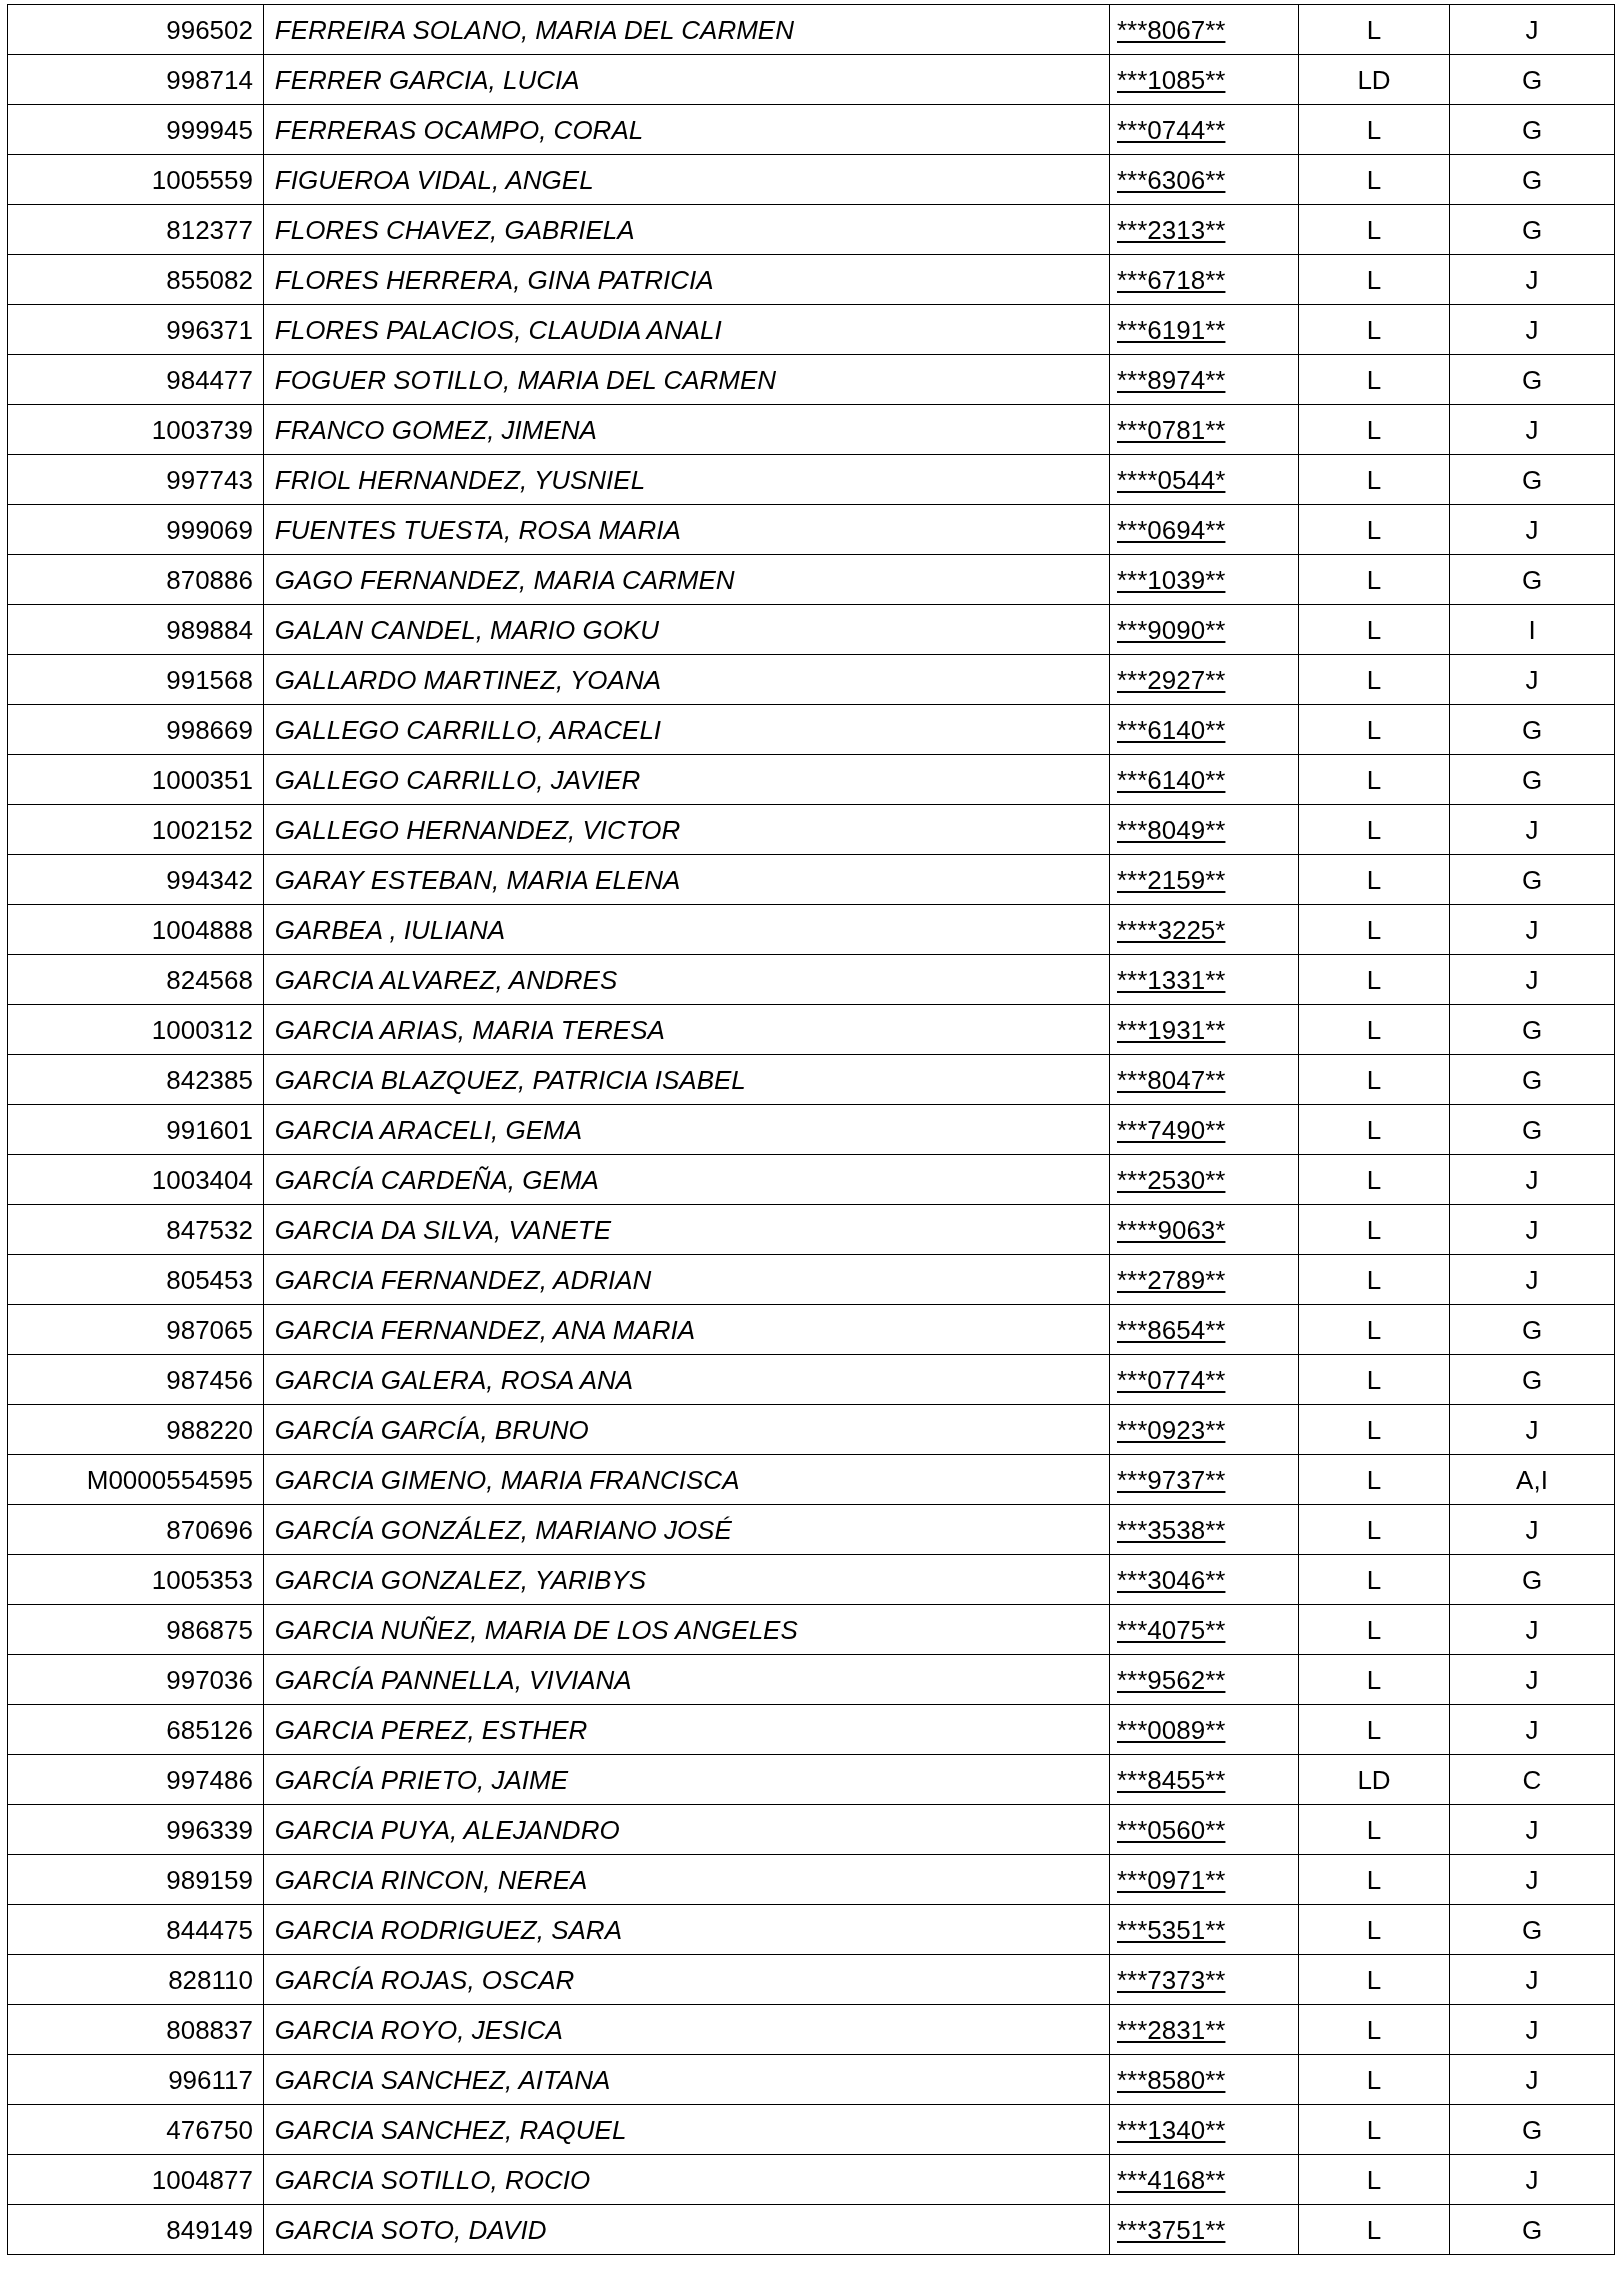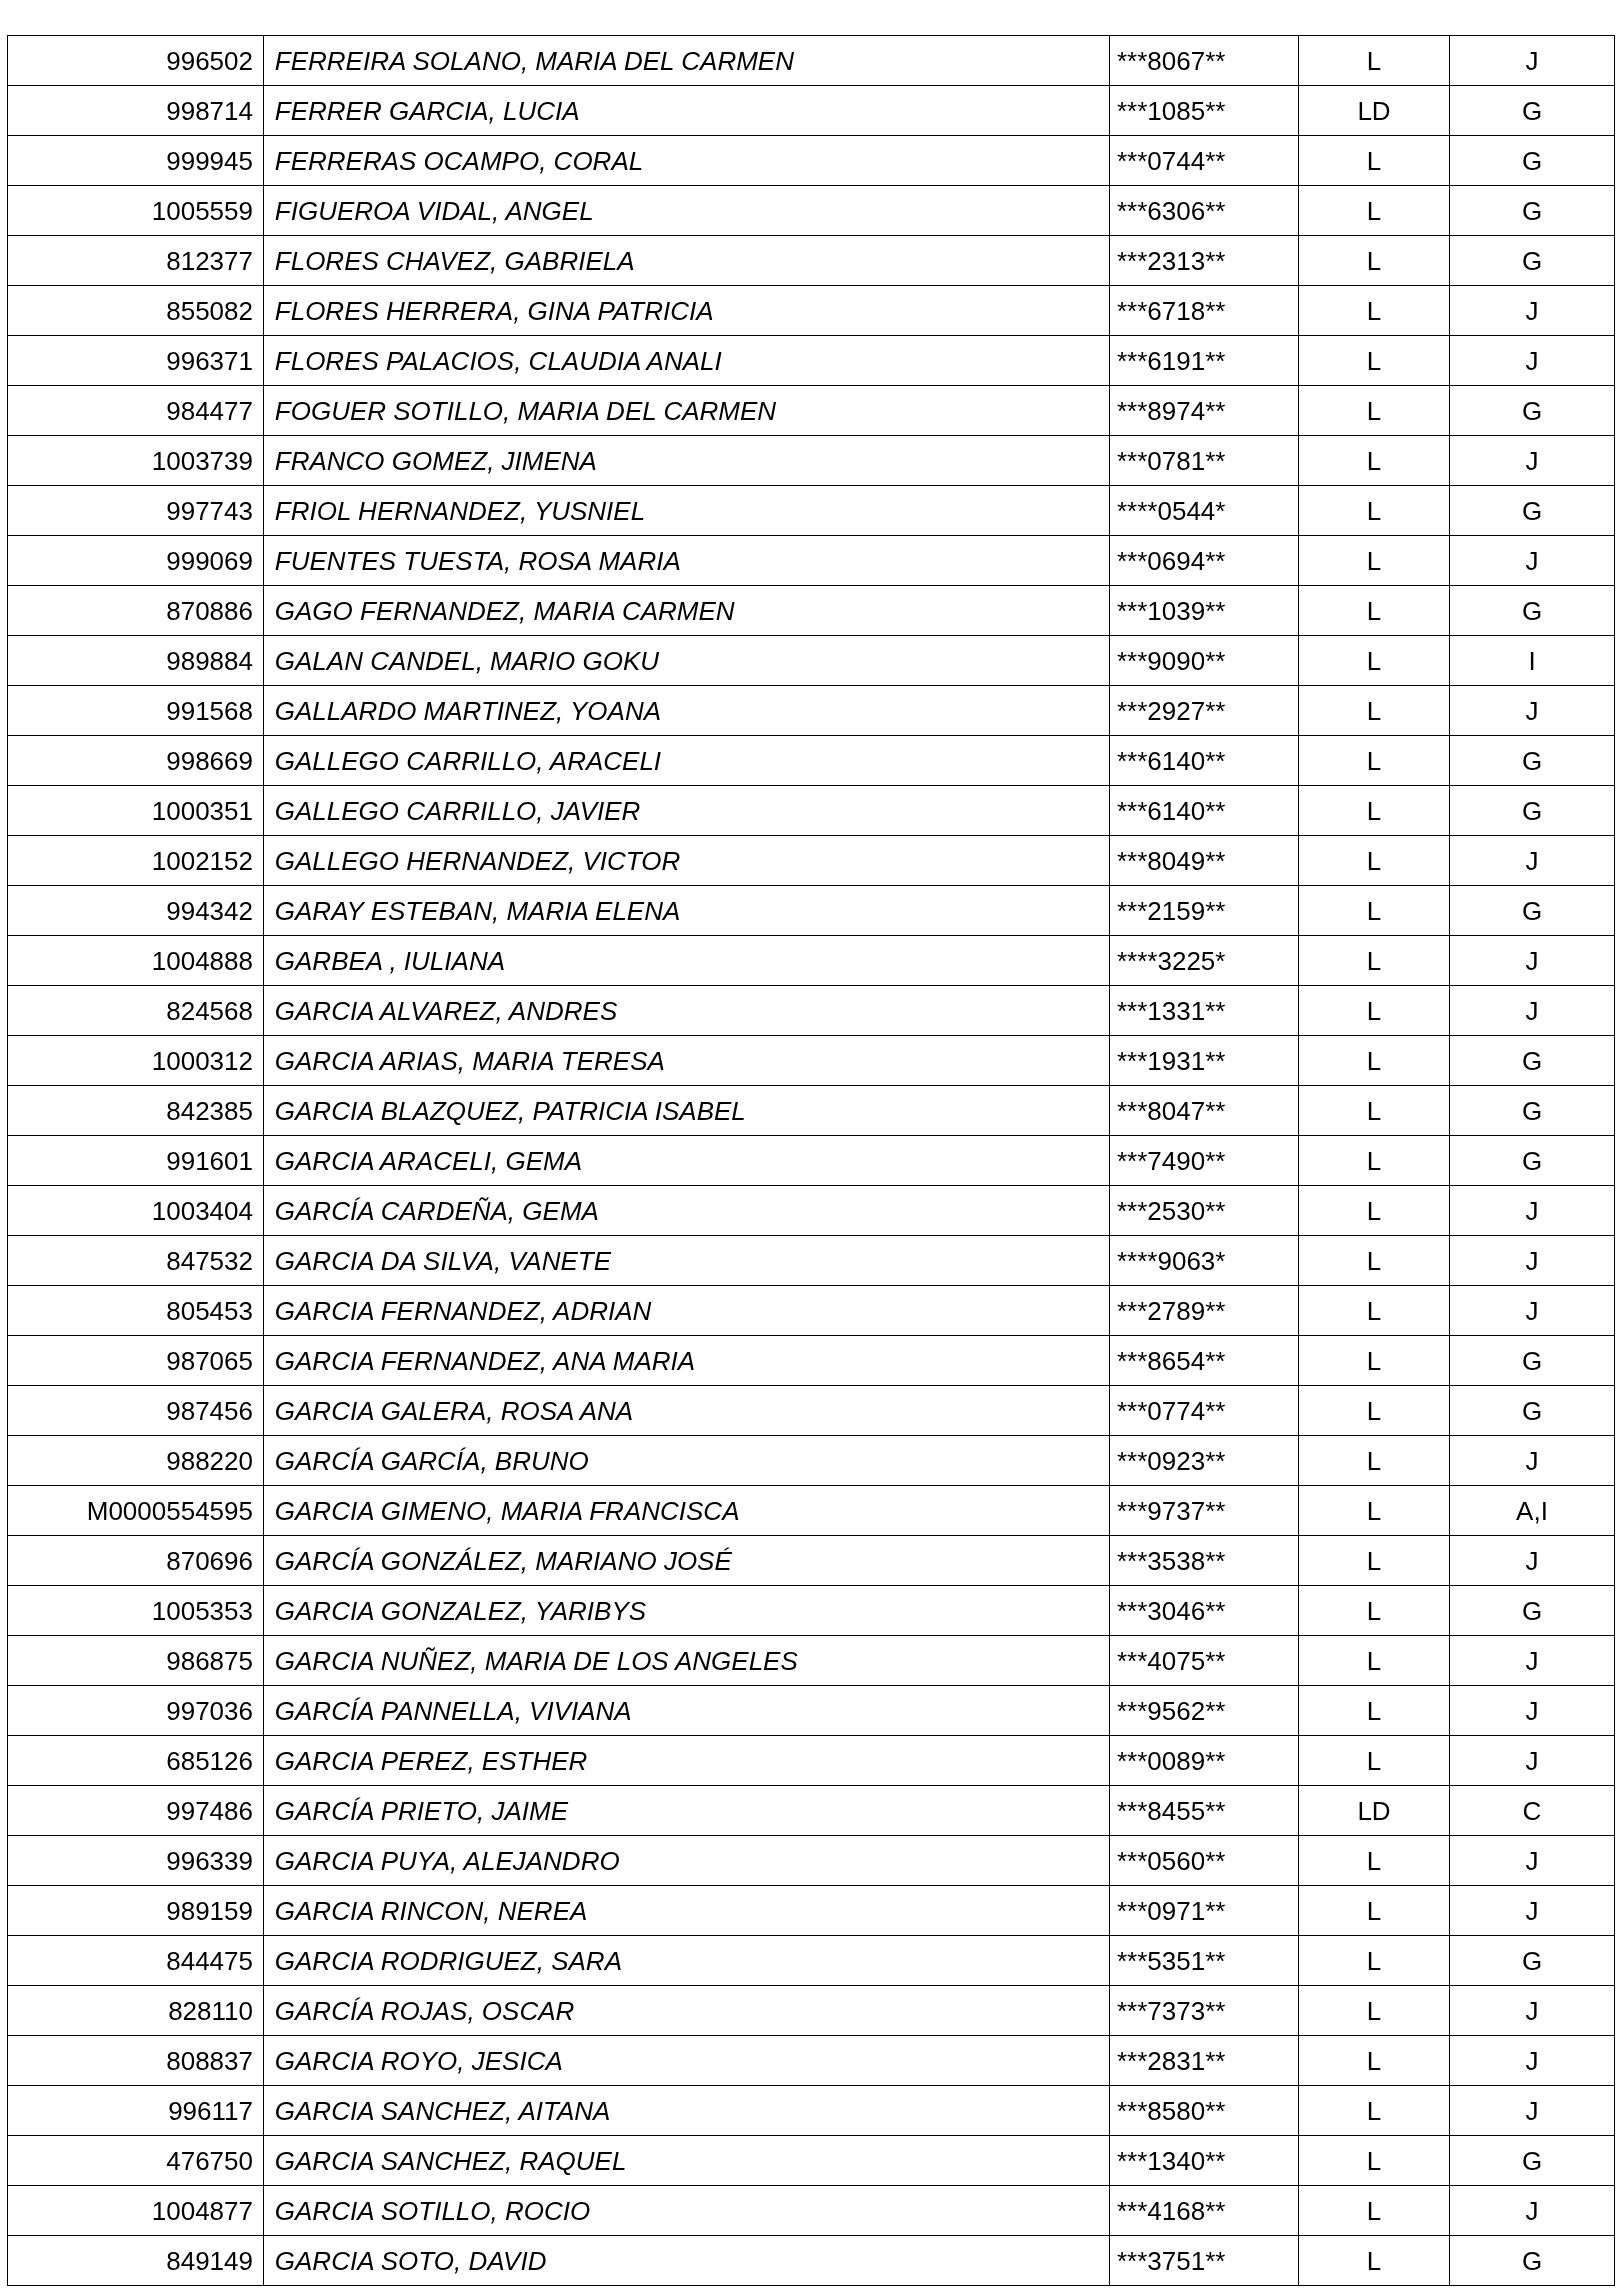--- a/index.html
+++ b/index.html
@@ -14,21 +14,21 @@
     background: #ffffff;
     overflow: hidden;
     font-family: "Liberation Sans", sans-serif;
     color: #000000;
   }
   table.roster {
     border-collapse: collapse;
     table-layout: fixed;
     position: absolute;
     left: 7px;
-    top: 35px;
+    top: 4px;
     width: 1607px;
   }
   .roster col.w-id    { width: 256px; }
   .roster col.w-name  { width: 846px; }
   .roster col.w-dni   { width: 189px; }
   .roster col.w-code1 { width: 151px; }
   .roster col.w-code2 { width: 165px; }
   .roster td {
     border: 1.5px solid #000000;
     height: 49px;
@@ -44,20 +44,21 @@
     padding-right: 10px;
   }
   .roster td.c-name {
     text-align: left;
     padding-left: 10.8px;
     font-style: italic;
   }
   .roster td.c-dni {
     text-align: left;
     padding-left: 7px;
+    text-decoration: underline;
   }
   .roster td.c-code1,
   .roster td.c-code2 {
     text-align: center;
   }
 </style>
 </head>
 <body>
 
 <div class="page">

